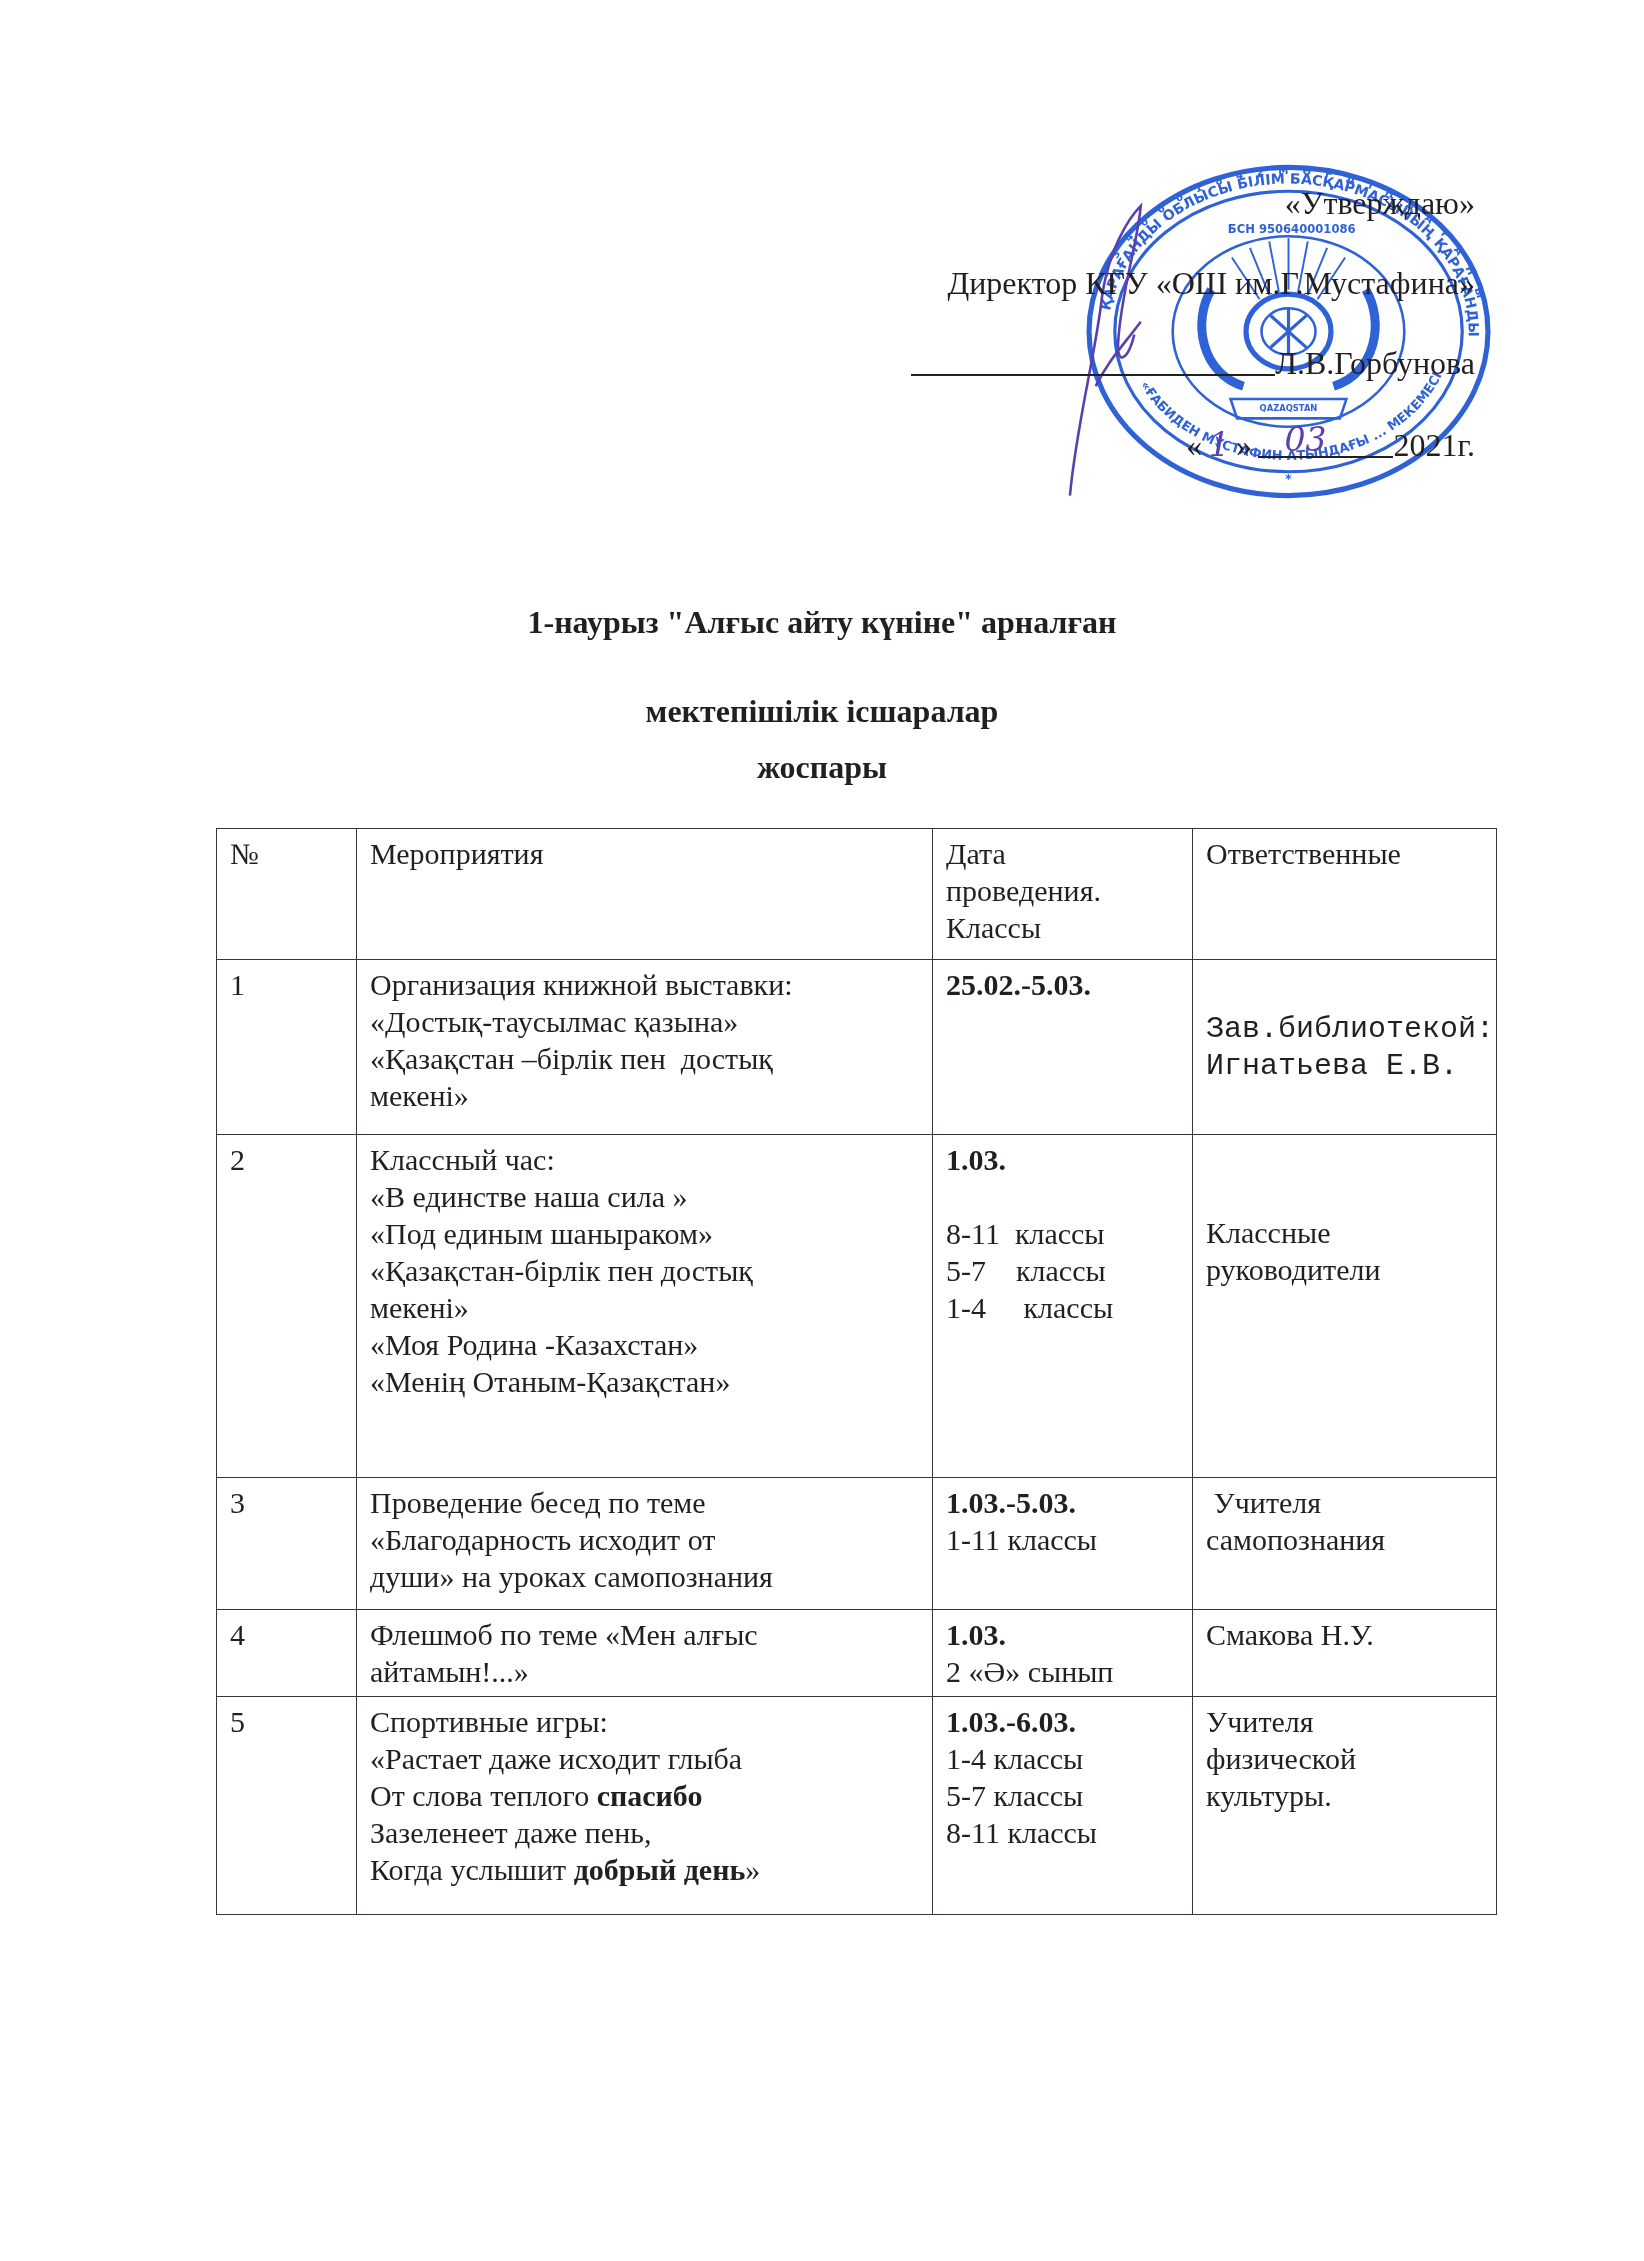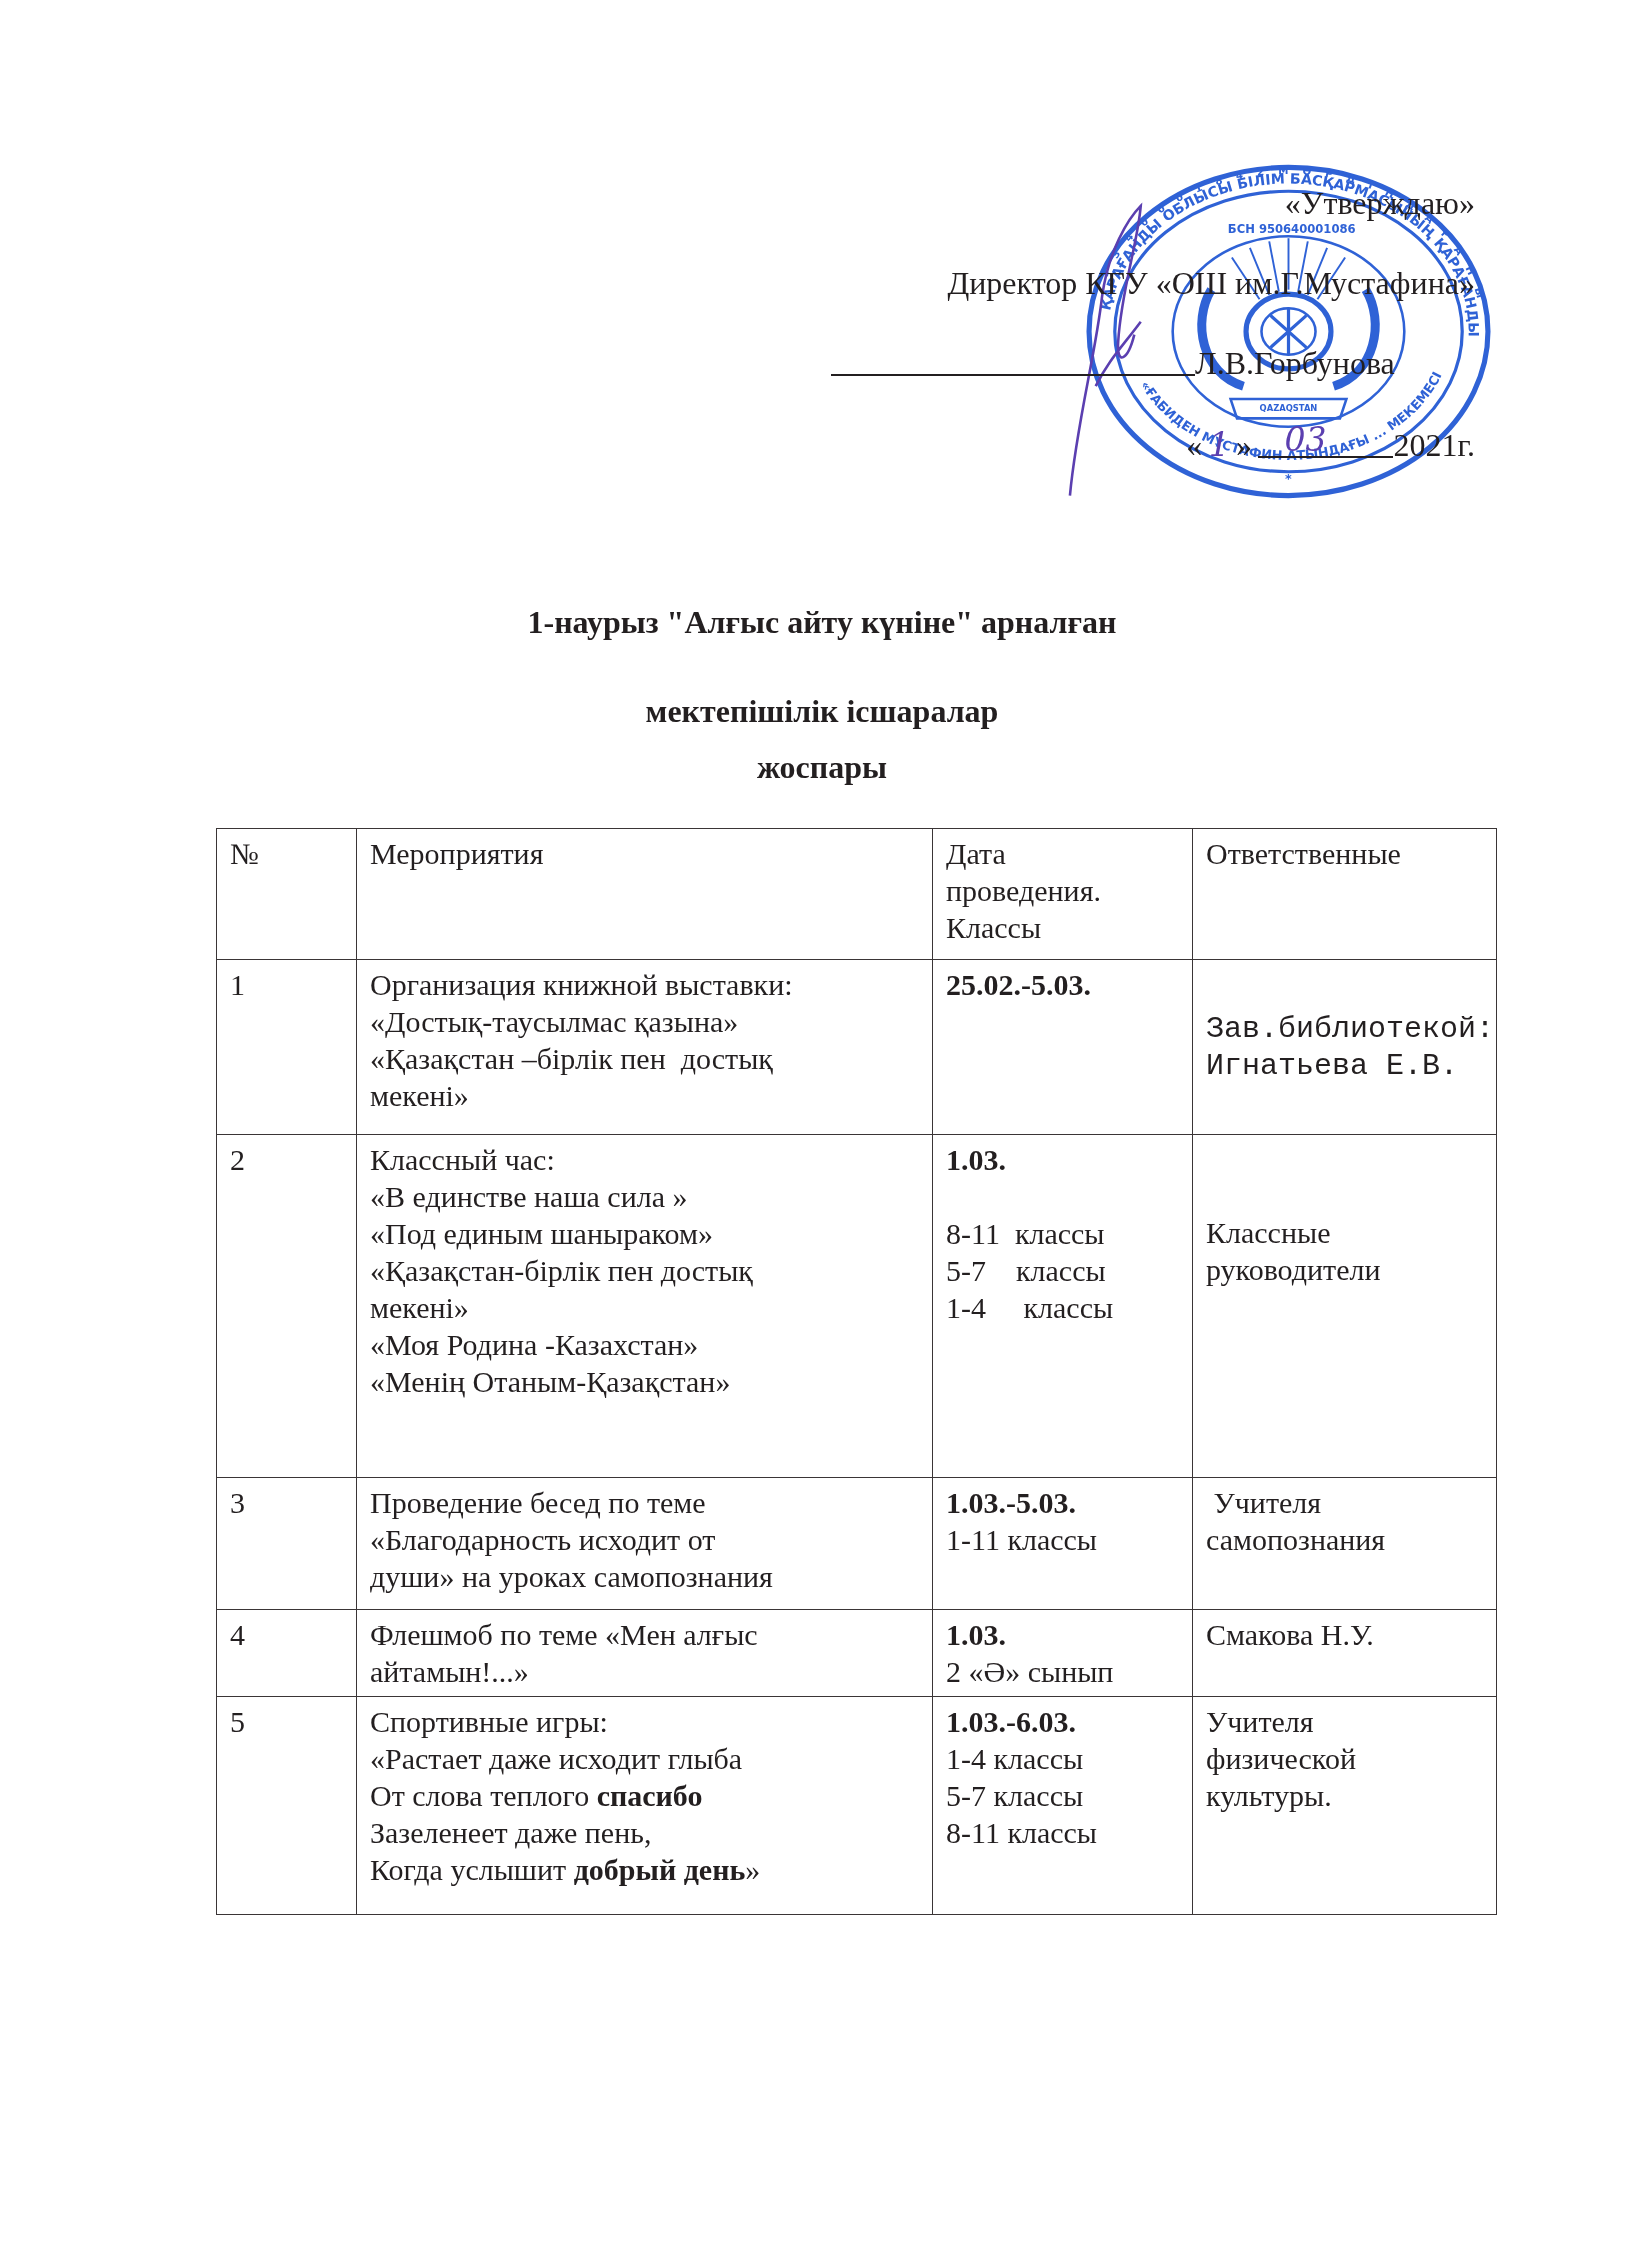--- a/index.html
+++ b/index.html
@@ -9,21 +9,21 @@
     color: #231f20;
   }
   .approval {
     position: absolute; right: 169px; top: 174px; width: 709px;
     text-align: right; font-size: 32px; line-height: 1;
     z-index: 3;
   }
   .approval .line { position: absolute; right: 0; white-space: nowrap; }
   .approval .l1 { top: 13px; margin-left: 44px; }
   .approval .l2 { top: 93px; margin-left: 12px; }
-  .approval .l3 { top: 173px; width: 644px; display: flex; align-items: flex-end; }
+  .approval .l3 { top: 173px; width: 644px; display: flex; align-items: flex-end; justify-content: flex-end; }
   .approval .l4 { top: 254px; display: flex; align-items: flex-end; }
   .sigline { display: inline-block; border-bottom: 2.6px solid #231f20; height: 0; }
   .sig-blank-1 { width: 364px; margin-right: 0; position: relative; top: -2.6px; }
   .sig-blank-2 { width: 135px; position: relative; top: -2.6px; }
   .date-quote { display: inline-block; margin-right: 6.4px; }
   .handwrite { color: #5b3fb0; font-style: italic; font-family: "DejaVu Serif", serif; font-size: 33px; }
 
   .stamp {
     position: absolute; left: 1063px; top: 161px; width: 451px; height: 341px;
     z-index: 2; pointer-events: none;

